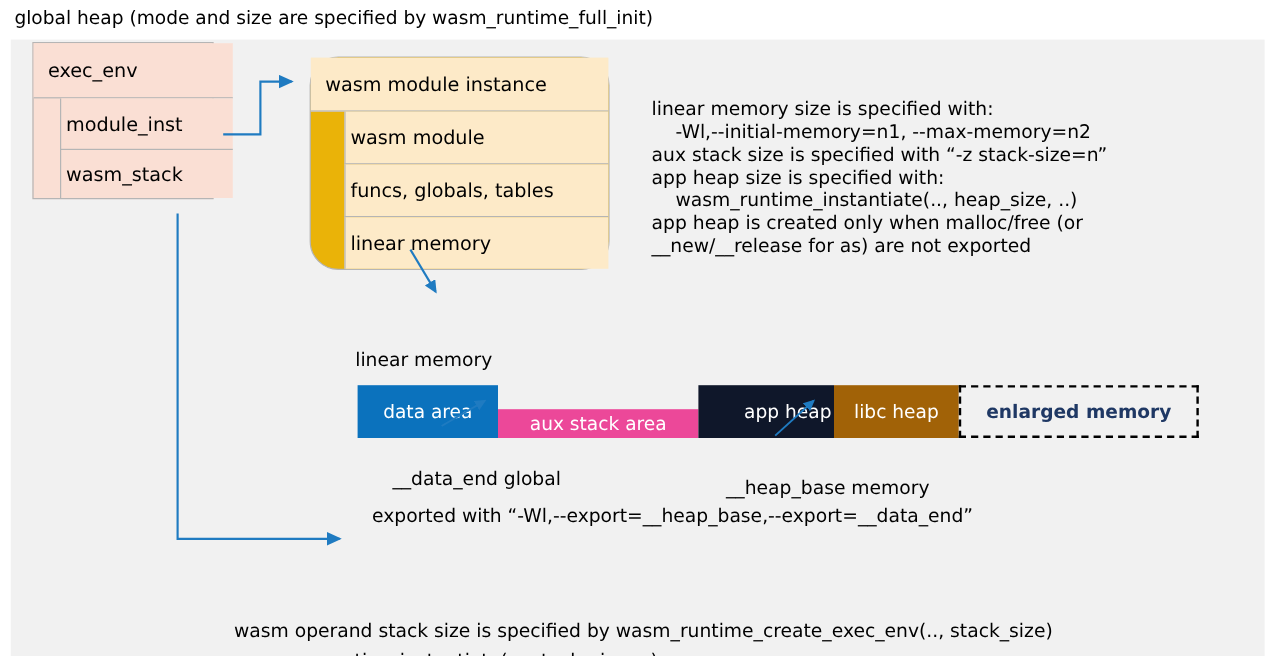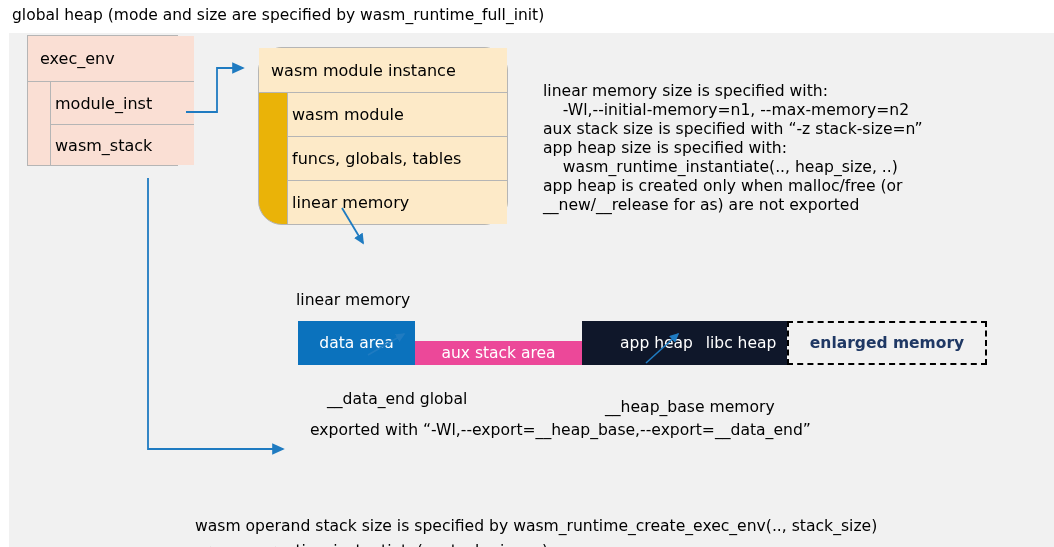--- a/index.html
+++ b/index.html
@@ -223,21 +223,21 @@
     wasm_runtime_instantiate(.., heap_size, ..)
 app heap is created only when malloc/free (or
 __new/__release for as) are not exported</div>
 
   <div id="linear-memory-label">linear memory</div>
 
   <div id="memory-bar">
       <div class="mem-seg" style="width: 117px; background: rgb(11, 114, 189);">data area</div>
       <div class="mem-seg" style="width: 167px; background: #ec4899; margin-top: 20px;">aux stack area</div>
       <div class="mem-seg" style="width: 113px; background: #0f172a; padding-left: 36px;">app heap</div>
-      <div class="mem-seg" style="width: 92px; background: #0f172a;">libc heap</div>
+      <div class="mem-seg" style="width: 104px; background: #a16207;">libc heap</div>
       <div class="mem-seg dashed" style="width: 200px; font-weight: bold;">enlarged memory</div>
     </div>
 
   <div class="annot" id="annot-data-end">__data_end global</div>
   <div class="annot" id="annot-heap-base">__heap_base memory</div>
   <div class="annot" id="annot-exported">exported with “-Wl,--export=__heap_base,--export=__data_end”</div>
 
 
   <div id="bottom-note">wasm operand stack size is specified by wasm_runtime_create_exec_env(.., stack_size)
 or wasm_runtine_instantiate(.., stack_size, ..)</div>

